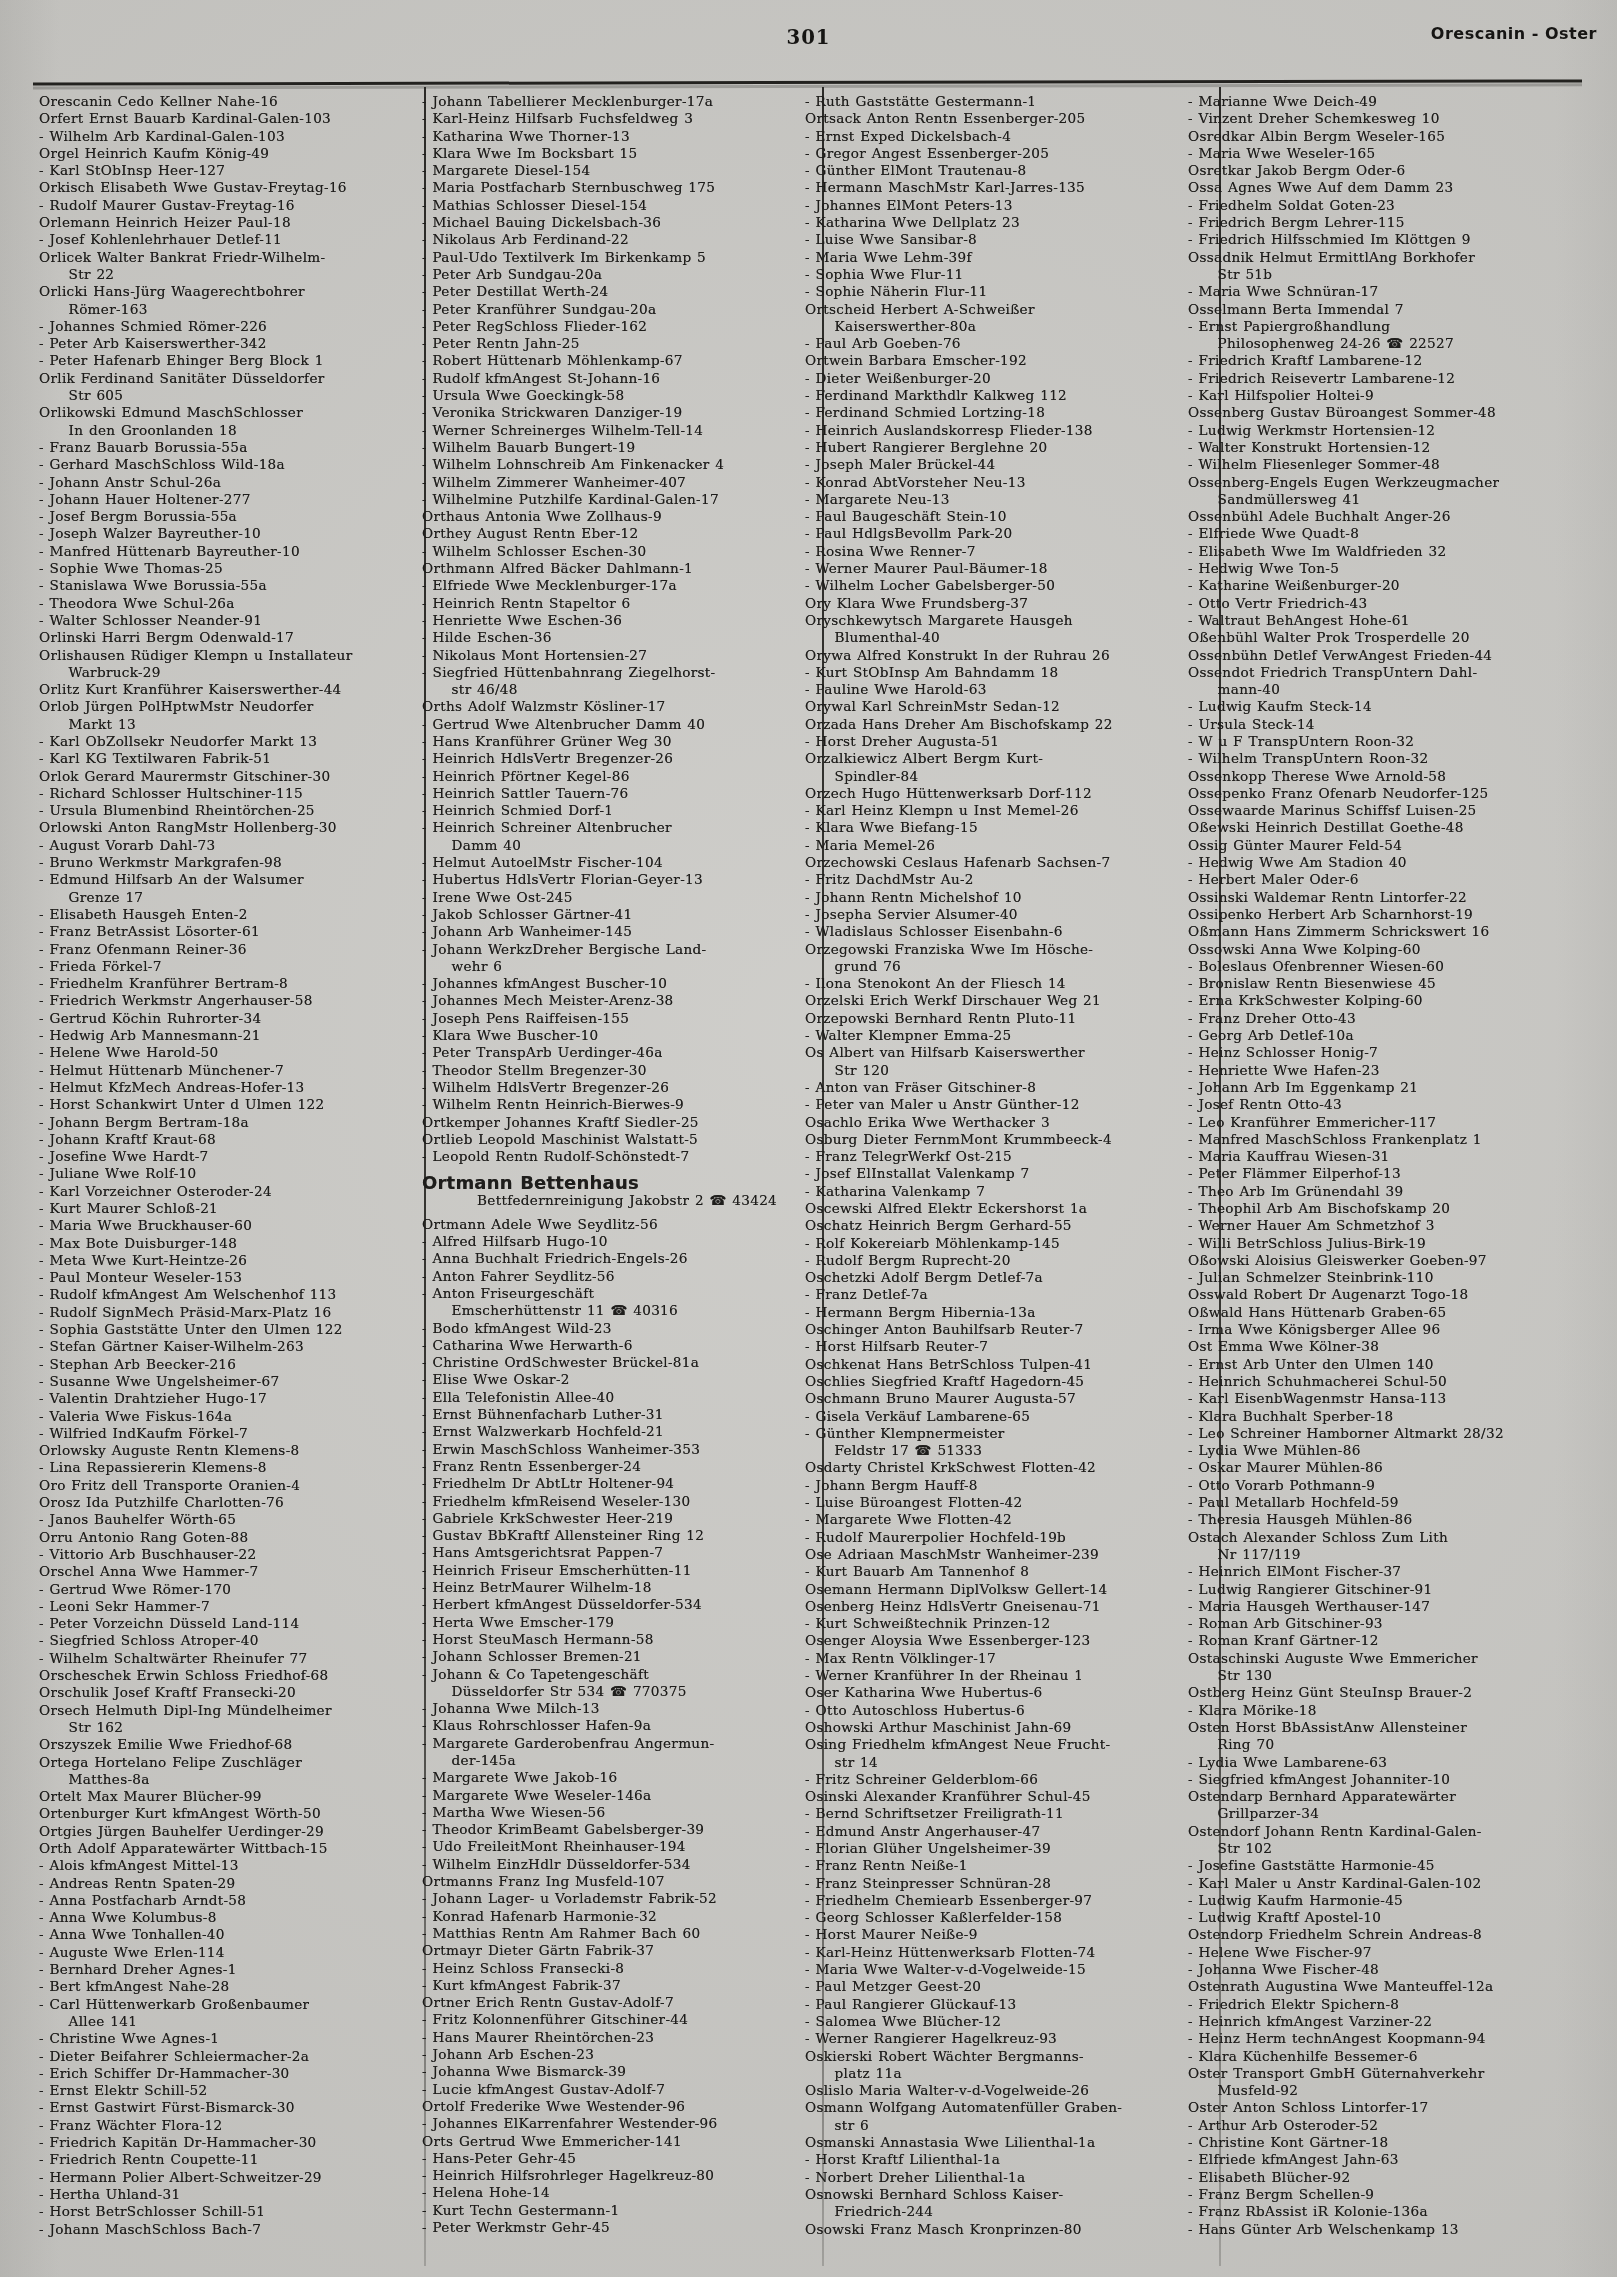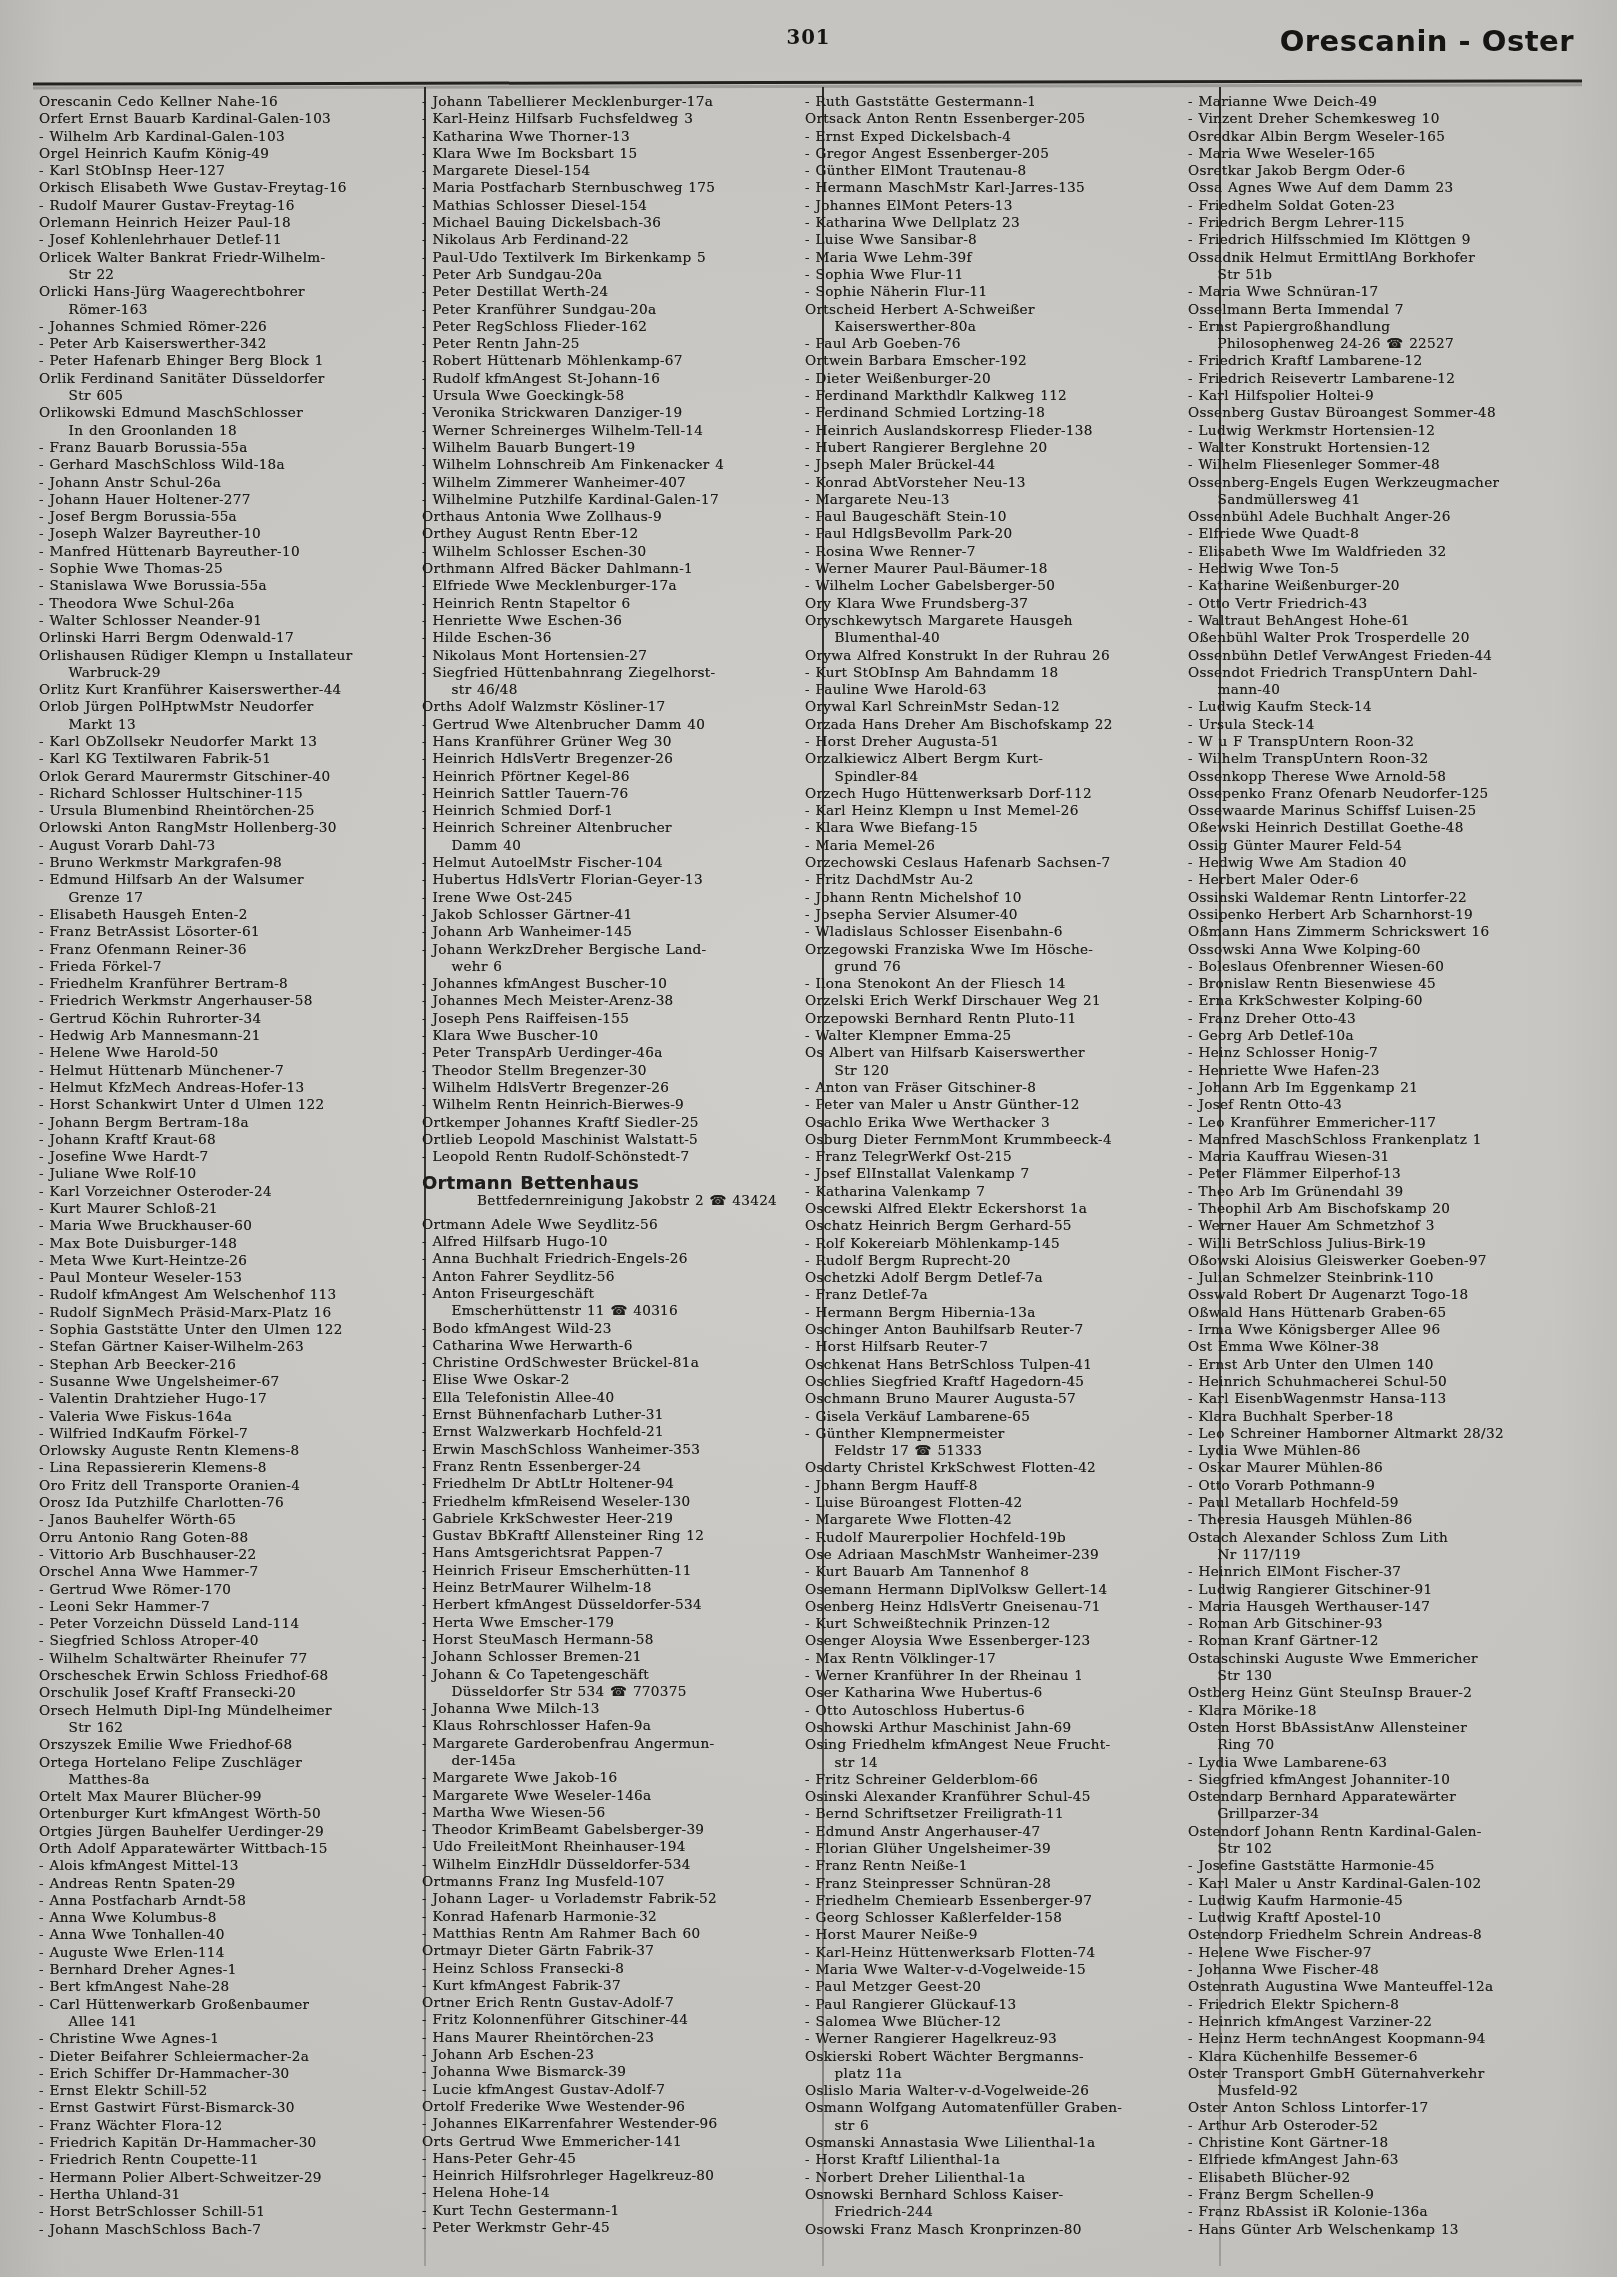--- a/index.html
+++ b/index.html
@@ -12,22 +12,22 @@
     background-color:#c9c8c4;
     overflow:hidden;
     font-family:"DejaVu Serif","Liberation Serif",serif;
     color:#1e1d1b;
   }
   .pagenum {
     position:absolute; top:25.6px; left:0; width:100%; text-align:center;
     font-size:19.7px; letter-spacing:1px; font-weight:bold; color:#161513;
   }
   .range {
-    position:absolute; top:23.6px; right:43px;
-    font-size:29px; font-weight:bold; letter-spacing:0.5px; color:#161513;
+    position:absolute; top:23.6px; right:20px;
+    font-size:16px; font-weight:bold; letter-spacing:0.5px; color:#161513;
     font-family:"DejaVu Sans","Liberation Sans",sans-serif;
     text-align:center;
   }
   .rule {
     position:absolute; top:81px; left:33px; width:1549px; height:3px;
     background:#23221f; box-shadow:0 3.9px 0 rgba(35,34,31,0.25);
     transform:rotate(-0.12deg);
   }
   .vdiv {
     position:absolute; top:87px; width:2px; height:2179px;
@@ -92,21 +92,21 @@
         <div class="entry">- Sophie Wwe Thomas-25</div>
         <div class="entry">- Stanislawa Wwe Borussia-55a</div>
         <div class="entry">- Theodora Wwe Schul-26a</div>
         <div class="entry">- Walter Schlosser Neander-91</div>
         <div class="entry">Orlinski Harri Bergm Odenwald-17</div>
         <div class="entry">Orlishausen Rüdiger Klempn u Installateur<span class="cont">Warbruck-29</span></div>
         <div class="entry">Orlitz Kurt Kranführer Kaiserswerther-44</div>
         <div class="entry">Orlob Jürgen PolHptwMstr Neudorfer<span class="cont">Markt 13</span></div>
         <div class="entry">- Karl ObZollsekr Neudorfer Markt 13</div>
         <div class="entry">- Karl KG Textilwaren Fabrik-51</div>
-        <div class="entry">Orlok Gerard Maurermstr Gitschiner-40</div>
+        <div class="entry">Orlok Gerard Maurermstr Gitschiner-30</div>
         <div class="entry">- Richard Schlosser Hultschiner-115</div>
         <div class="entry">- Ursula Blumenbind Rheintörchen-25</div>
         <div class="entry">Orlowski Anton RangMstr Hollenberg-30</div>
         <div class="entry">- August Vorarb Dahl-73</div>
         <div class="entry">- Bruno Werkmstr Markgrafen-98</div>
         <div class="entry">- Edmund Hilfsarb An der Walsumer<span class="cont">Grenze 17</span></div>
         <div class="entry">- Elisabeth Hausgeh Enten-2</div>
         <div class="entry">- Franz BetrAssist Lösorter-61</div>
         <div class="entry">- Franz Ofenmann Reiner-36</div>
         <div class="entry">- Frieda Förkel-7</div>

